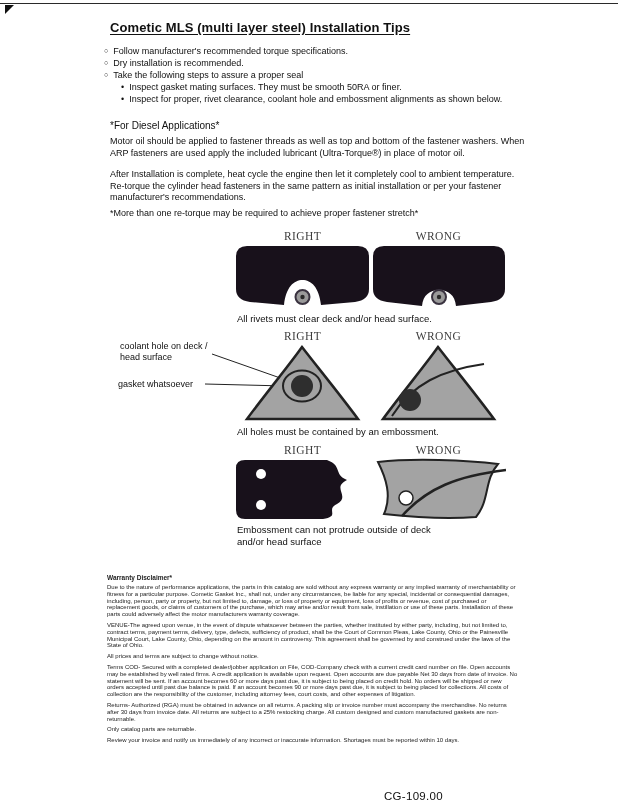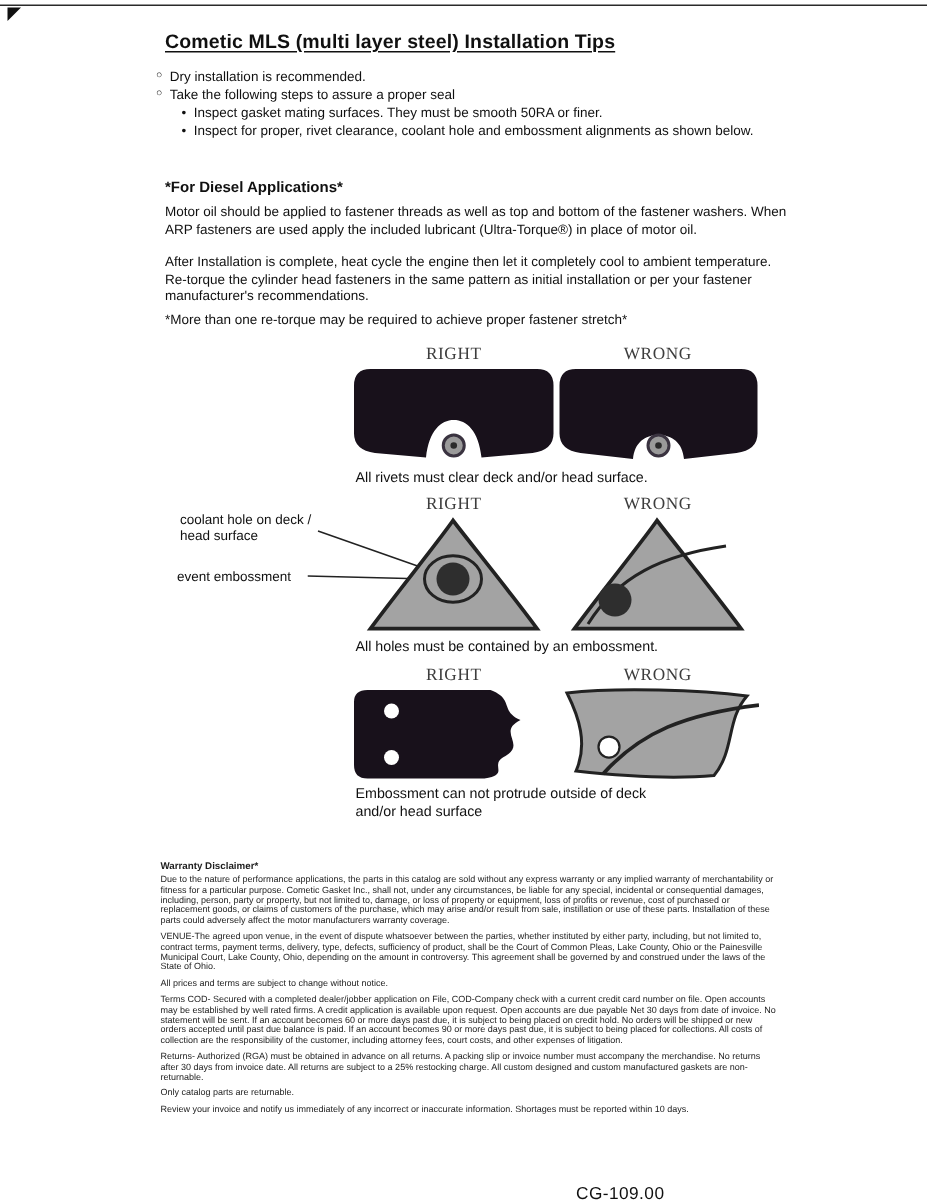--- a/index.html
+++ b/index.html
@@ -14,21 +14,21 @@
 
   .title { left:110px; top:20px; font-size:13px; font-weight:bold;
            text-decoration:underline; text-underline-offset:2px; letter-spacing:.1px; }
 
   .tips { left:104px; top:45px; width:430px; font-size:9px; line-height:12px; }
   .tip-row { display:flex; gap:5px; align-items:flex-start; }
   .m1 { font-size:7px; line-height:12px; }
   .m2 { font-size:9px; line-height:12px; }
   .sub { margin-left:17px; }
 
-  .diesel-heading { left:110px; top:120px; font-size:10px; font-weight:bold; }
+  .diesel-heading { left:110px; top:120px; font-size:10px; font-weight:normal; }
   .body-para { font-size:9px; line-height:11.5px; width:418px; }
   .diesel-p1 { left:110px; top:136px; }
   .diesel-p2 { left:110px; top:169px; }
   .diesel-note { left:110px; top:208px; font-size:9px; }
 
   .fig-label { font-size:11.5px; color:#3d3d3d; text-align:center; width:135px; letter-spacing:.4px;font-family:Liberation Serif, serif; }
   .caption { font-size:9.5px; color:#101010; }
   .panel svg { display:block; }
 
   .fig1-right-label { left:235px; top:230px; }
@@ -64,20 +64,24 @@
 <div class="page">
 
   <div class="abs top-rule"></div>
   <div class="abs corner-mark"></div>
 
   <h1 class="abs title">Cometic MLS (multi layer steel) Installation Tips</h1>
 
   <div class="abs tips">
     <div class="tip-row">
       <span class="m1">○</span>
+      <span>Follow manufacturer's recommended torque specifications.</span>
+    </div>
+    <div class="tip-row">
+      <span class="m1">○</span>
       <span>Dry installation is recommended.</span>
     </div>
     <div class="tip-row">
       <span class="m1">○</span>
       <span>Take the following steps to assure a proper seal</span>
     </div>
     <div class="tip-row sub">
       <span class="m2">•</span>
       <span>Inspect gasket mating surfaces.  They must be smooth 50RA or finer.</span>
     </div>
@@ -108,21 +112,21 @@
       <circle cx="67" cy="52" r="7" fill="#9a9a9a" stroke="#3a3340" stroke-width="2"></circle>
       <circle cx="67" cy="52" r="2.2" fill="#2a2a2a"></circle>
     </svg>
   </div>
   <div class="abs caption fig1-caption">All rivets must clear deck and/or head surface.</div>
 
   <div class="abs fig-label fig2-right-label">RIGHT</div>
   <div class="abs fig-label fig2-wrong-label">WRONG</div>
 
   <div class="abs fig2-ann1">coolant hole on deck / head surface</div>
-  <div class="abs fig2-ann2">event embossment</div>
+  <div class="abs fig2-ann2">gasket whatsoever</div>
   <svg class="abs fig2-lines" width="105" height="55" viewBox="0 0 105 55">
     <line x1="7" y1="8" x2="98" y2="40" stroke="#222" stroke-width="1"></line>
     <line x1="0" y1="38" x2="80" y2="40" stroke="#222" stroke-width="1"></line>
   </svg>
 
   <div class="abs panel fig2-right-panel">
     <svg width="135" height="78" viewBox="0 0 135 78">
       <path d="M67,3 C55,20 32,48 12,75 H123 C103,48 80,20 67,3 Z" fill="#a3a3a3" stroke="#222" stroke-width="2.5"></path>
       <ellipse cx="67" cy="42" rx="19" ry="15.5" fill="none" stroke="#222" stroke-width="2"></ellipse>
       <circle cx="67" cy="42" r="11" fill="#2e2e2e"></circle>

